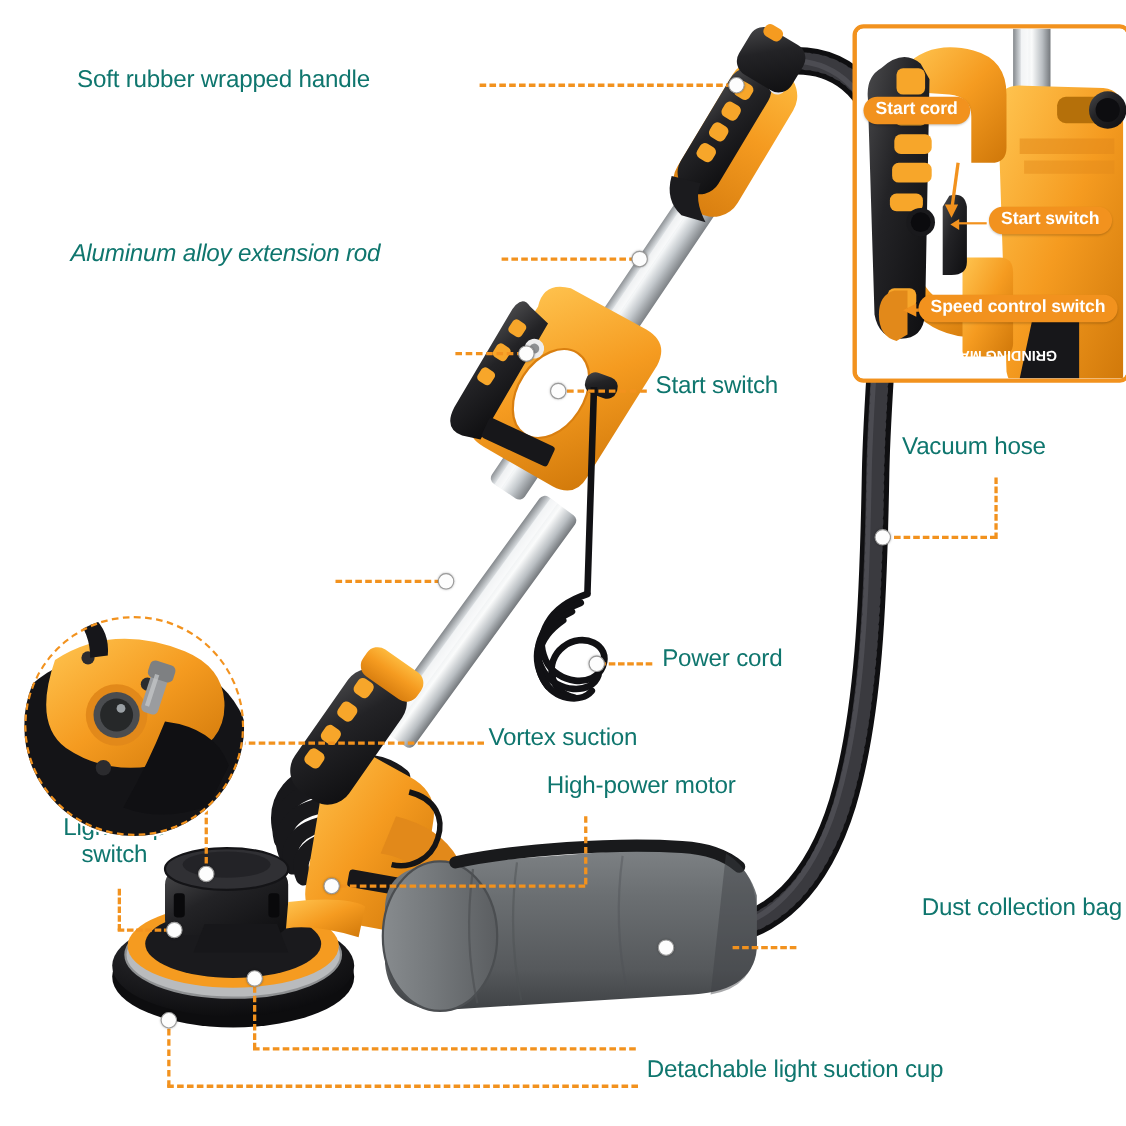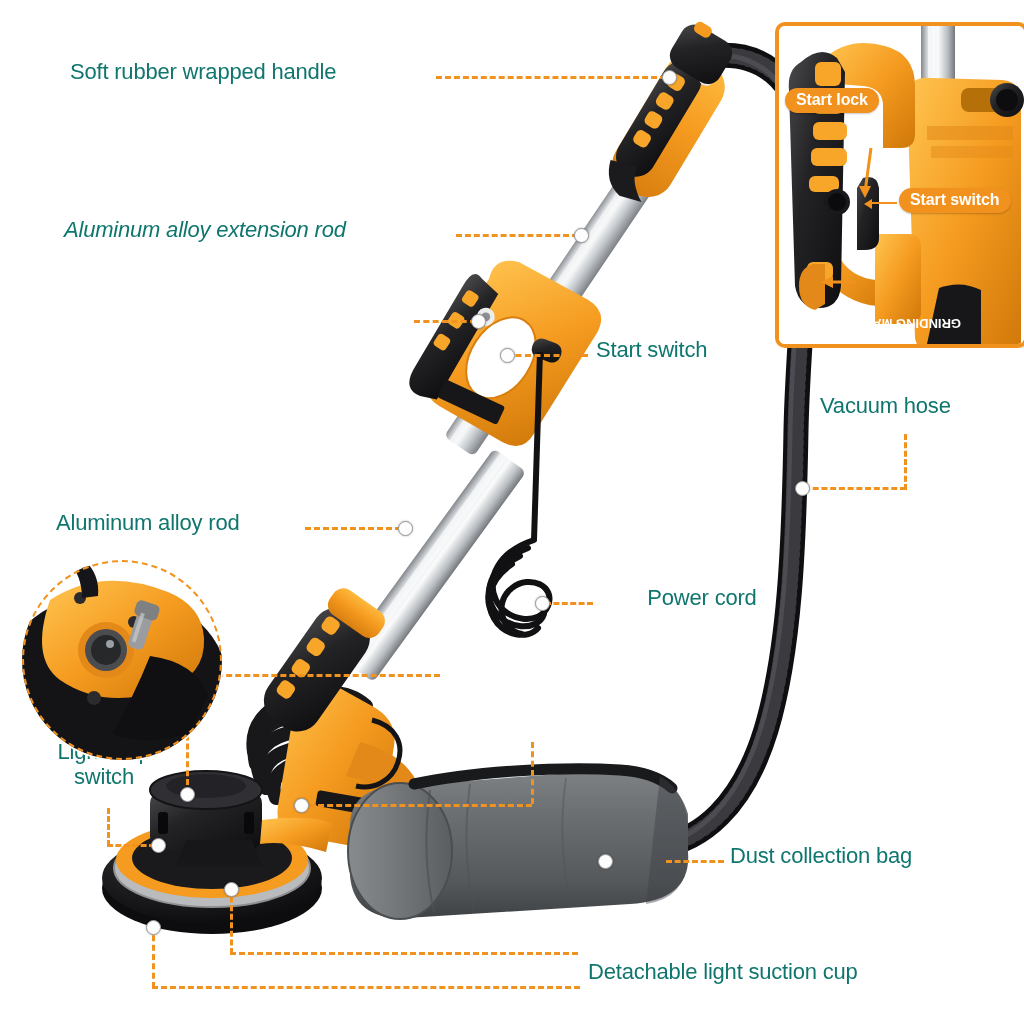--- a/index.html
+++ b/index.html
@@ -282,30 +282,31 @@
 
   <div class="lbl l" style="left:70px;top:60px;width:360px;">Soft rubber wrapped handle</div>
 
   <div class="lbl l" style="left:64px;top:218px;width:390px;font-style:italic;">Aluminum alloy extension rod</div>
 
 
   <div class="lbl l" style="left:596px;top:338px;width:220px;">Start switch</div>
 
   <div class="lbl l" style="left:820px;top:394px;width:210px;">Vacuum hose</div>
 
-  <div class="lbl l" style="left:56px;top:511px;width:250px;">Aluminum alloy rod</div>
-
-  <div class="lbl l" style="left:602px;top:586px;width:200px;text-align:center;">Power cord</div>
-
-
+
+  <div class="lbl l" style="left:602px;top:586px;width:200px;">Power cord</div>
+
+  <div class="lbl l" style="left:444px;top:658px;width:240px;">Vortex suction</div>
+
+  <div class="lbl l" style="left:497px;top:702px;width:260px;">High-power motor</div>
 
   <div class="lbl c" style="left:14px;top:740px;width:180px;">Light strip
 switch</div>
 
-  <div class="lbl l" style="left:730px;top:844px;width:290px;">Dust collection bag</div>
+  <div class="lbl l" style="left:730px;top:813px;width:290px;text-align:right;">Dust collection bag</div>
 
 
   <div class="lbl l" style="left:588px;top:960px;width:420px;">Detachable light suction cup</div>
 
   <div id="circ-inset">
     <svg width="200" height="200">
       <rect width="200" height="200" fill="#ffffff"></rect>
 
       <ellipse cx="92" cy="118" rx="112" ry="86" fill="#141417"></ellipse>
 
@@ -383,21 +384,22 @@
         <path d="M92,122 L86,166"></path>
       </g>
       <path d="M86,172 l-6,-12 l12,0 z" fill="#F2921E"></path>
 
       <g stroke="#F2921E" stroke-width="3" fill="none">
         <path d="M76,256 L48,256"></path>
       </g>
       <path d="M42,256 l12,-6 l0,12 z" fill="#F2921E"></path>
     </svg>
 
-    <div class="pill" style="left:6px;top:62px;">Start lock</div>
+    <div class="pill" style="left:6px;top:62px;">Start cord</div>
 
     <div class="pill" style="left:120px;top:162px;">Start switch</div>
 
+    <div class="pill" style="left:56px;top:242px;">Speed control switch</div>
 
     <div class="ar left" style="left:92px;top:176px;width:26px;"></div>
   </div>
 
 </div>
 
 </body></html>

